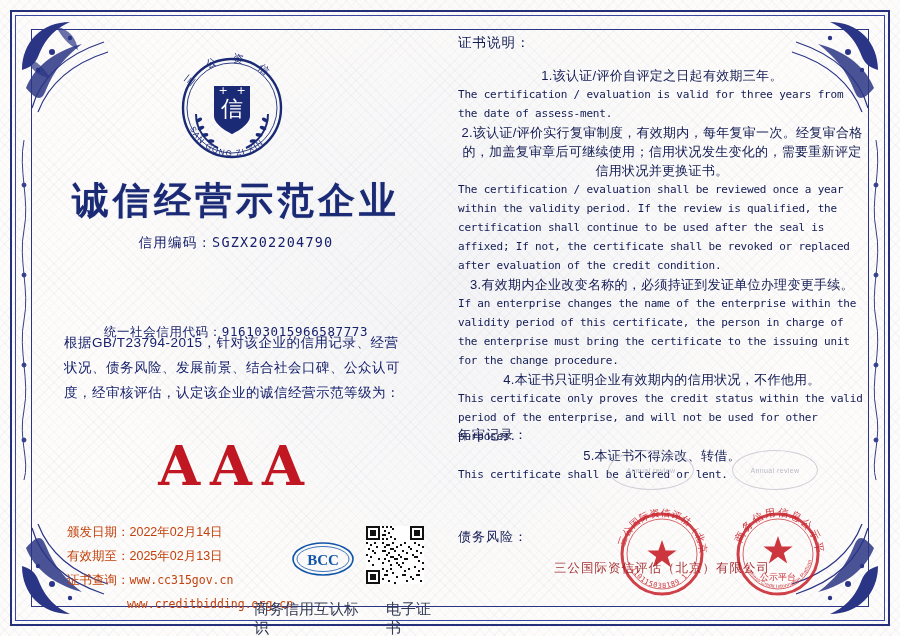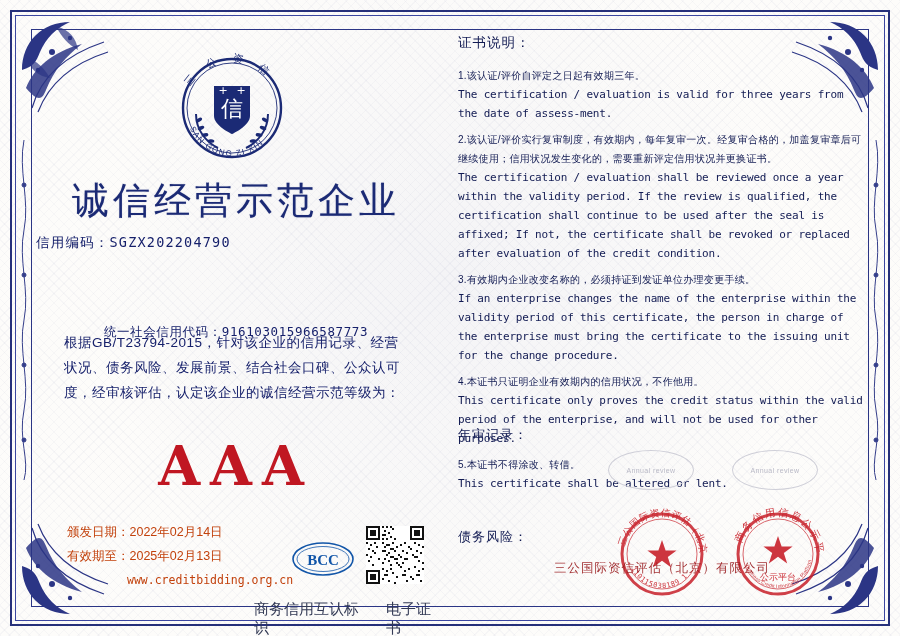--- a/index.html
+++ b/index.html
@@ -87,30 +87,30 @@
 
   .main-title {
     position: absolute;
     left: 0;
     top: 142px;
     width: 400px;
     text-align: center;
     font-size: 37px;
     letter-spacing: 4px;
     color: #1b2a75;
-    font-weight: normal;
+    font-weight: bold;
     font-family: "DejaVu Serif", "Liberation Serif", serif;
     text-shadow: 0 0 1px rgba(27,42,117,0.4);
   }
   .credit-code {
     position: absolute;
     left: 0;
     top: 200px;
     width: 400px;
-    text-align: left;
+    text-align: center;
     font-size: 13.5px;
     color: #16206b;
     letter-spacing: 1.2px;
     font-family: "DejaVu Sans Mono", monospace;
   }
   .usc-code {
     position: absolute;
     left: 0;
     top: 266px;
     width: 400px;
@@ -192,25 +192,25 @@
     width: 408px;
     height: 568px;
   }
   .notes-title {
     font-size: 13.5px;
     color: #111a52;
     letter-spacing: 1px;
     margin-bottom: 14px;
   }
   .note-cn {
-    font-size: 10px;
+    font-size: 13px;
     color: #111a52;
     line-height: 19px;
-    margin-top: 7px;
     letter-spacing: 0.3px;
+    text-align: center;
   }
   .note-en {
     font-size: 11px;
     color: #111a52;
     line-height: 19px;
     font-family: "DejaVu Sans Mono", monospace;
     letter-spacing: -0.2px;
   }
   .annual-review {
     position: absolute;
@@ -404,20 +404,23 @@
     <div class="body-text">根据GB/T23794-2015，针对该企业的信用记录、经营状况、债务风险、发展前景、结合社会口碑、公众认可度，经审核评估，认定该企业的诚信经营示范等级为：</div>
 
     <div class="grade">AAA</div>
 
     <div class="dates">
       <div class="row">
         <span>颁发日期：</span><span>2022年02月14日</span>
       </div>
       <div class="row">
         <span>有效期至：</span><span>2025年02月13日</span>
+      </div>
+      <div class="row">
+        <span>证书查询：</span><span class="url">www.cc315gov.cn</span>
       </div>
       <div class="row">
         <span class="url" style="margin-left:60px">www.creditbidding.org.cn</span>
       </div>
     </div>
 
     <div class="bcc-badge">
       <svg viewBox="0 0 62 40">
         <ellipse cx="31" cy="20" rx="30" ry="16" fill="none" stroke="#1155a8" stroke-width="1.6"></ellipse>
         <ellipse cx="31" cy="20" rx="26" ry="12.5" fill="none" stroke="#1155a8" stroke-width="0.8"></ellipse>

